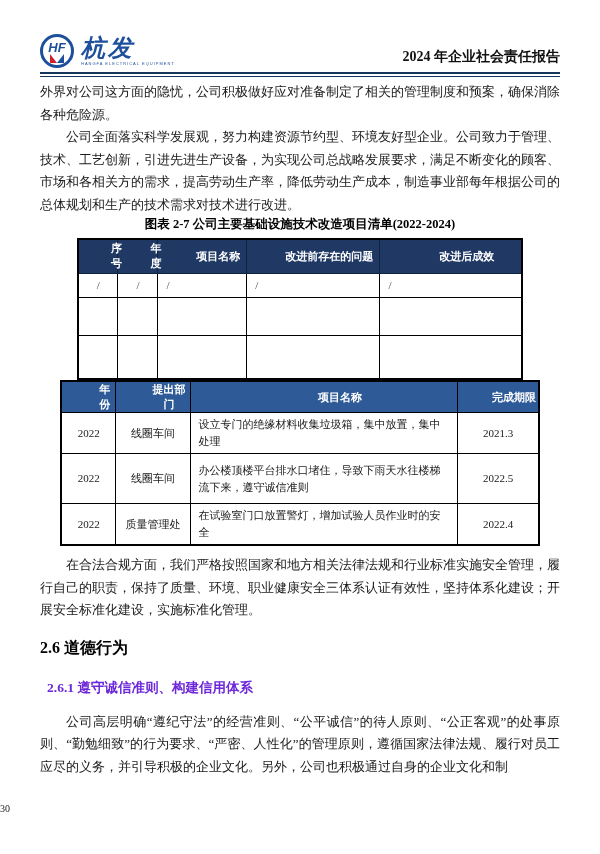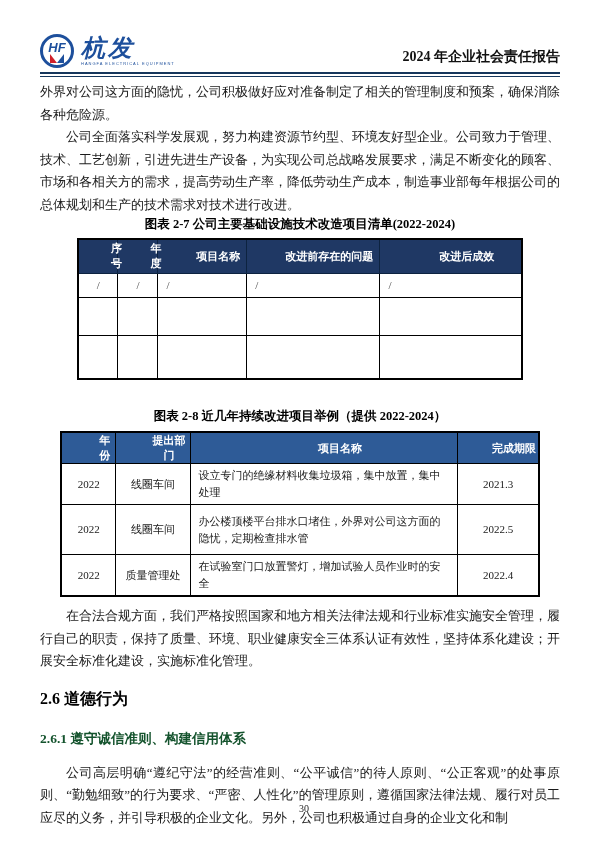--- a/index.html
+++ b/index.html
@@ -115,31 +115,32 @@
   .tbl2 th { background: #2e5b97; height: 30px; border-color: #000; }
   .tbl2 td.c { text-align: center; }
   .tbl2 td.l { text-align: left; padding: 3px 8px; }
 
   
   .h2 {
     font-size: 16px; font-weight: bold; color: #000;
     margin-top: 16px;
   }
   .h3 {
-    font-size: 13.5px; font-weight: bold; color: #14532d;
+    font-size: 13.5px; font-weight: bold; color: #6d28d9;
     margin-top: 20px;
+    margin-left: 7px;
   }
   .p3 { margin-top: 8px; }
   .p4 { margin-top: 14px; }
 
   
   .page-number {
     position: absolute;
-    bottom: 40px; left: 8px; right: 0;
-    text-align: center;
+    bottom: 40px; left: 0; right: 0;
+    text-align: left;
     font-size: 10px; color: #222;
   }
 </style>
 </head>
 <body>
 
 <div class="page">
 
   <div class="header">
     <div class="logo">
@@ -199,21 +200,20 @@
         <tr style="height:44px">
           <td class="c"></td>
           <td class="c"></td>
           <td class="l"></td>
           <td class="l"></td>
           <td class="l"></td>
         </tr>
       </tbody>
     </table>
 
-    <div class="table-caption cap2">图表 2-8 近几年持续改进项目举例（提供 2022-2024）</div>
 
     <table class="tbl tbl2">
       <colgroup>
         <col style="width:11.5%">
           <col style="width:15.5%">
           <col style="width:56%">
           <col style="width:17%">
       </colgroup>
       <thead>
         <tr>
@@ -226,21 +226,21 @@
       <tbody>
         <tr style="height:32px">
           <td class="c">2022</td>
           <td class="c">线圈车间</td>
           <td class="l">设立专门的绝缘材料收集垃圾箱，集中放置，集中处理</td>
           <td class="c">2021.3</td>
         </tr>
         <tr style="height:50px">
           <td class="c">2022</td>
           <td class="c">线圈车间</td>
-          <td class="l">办公楼顶楼平台排水口堵住，外界对公司这方面的隐忧，定期检查排水管</td>
+          <td class="l">办公楼顶楼平台排水口堵住，导致下雨天水往楼梯流下来，遵守诚信准则</td>
           <td class="c">2022.5</td>
         </tr>
         <tr style="height:38px">
           <td class="c">2022</td>
           <td class="c">质量管理处</td>
           <td class="l">在试验室门口放置警灯，增加试验人员作业时的安全</td>
           <td class="c">2022.4</td>
         </tr>
       </tbody>
     </table>

